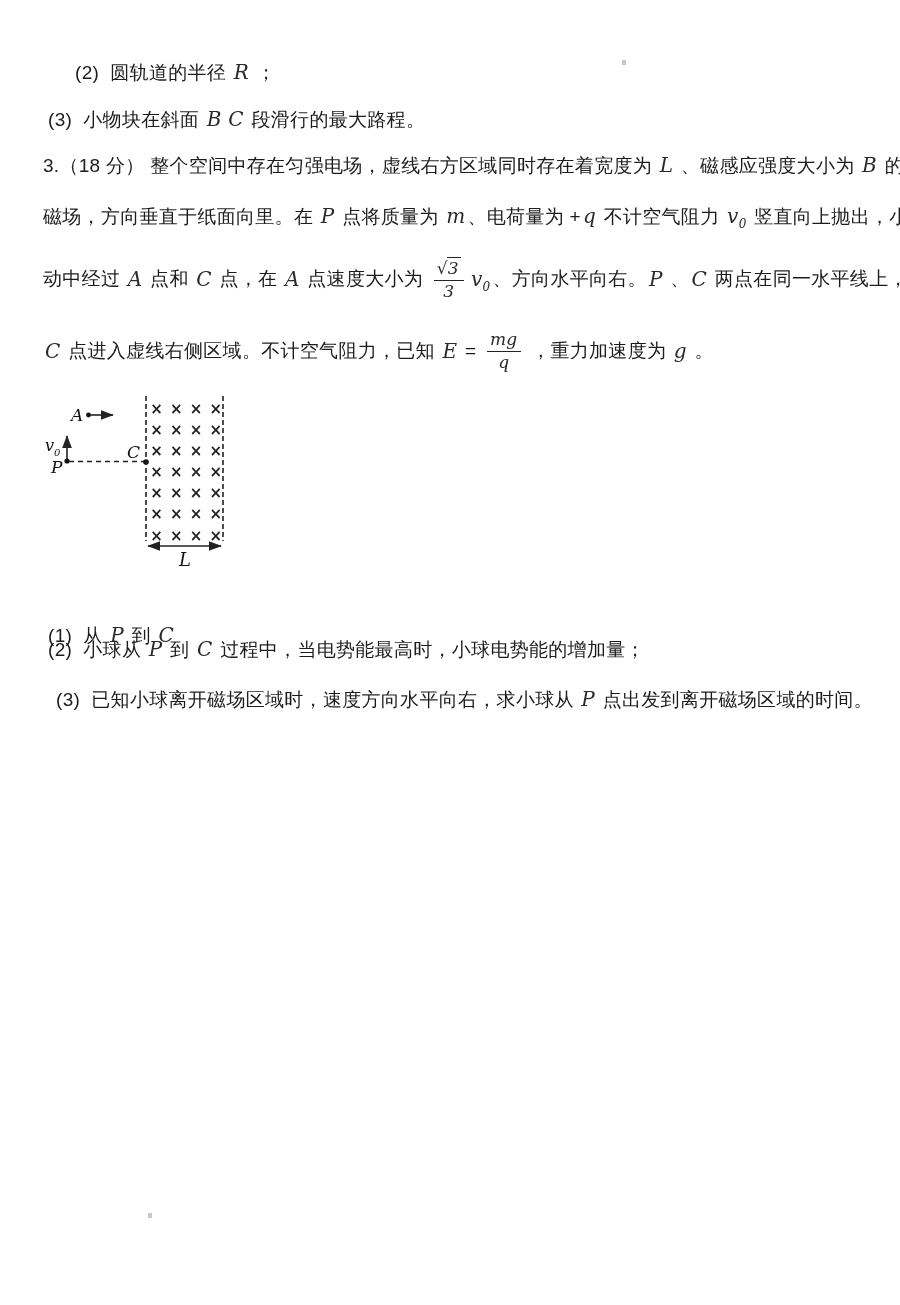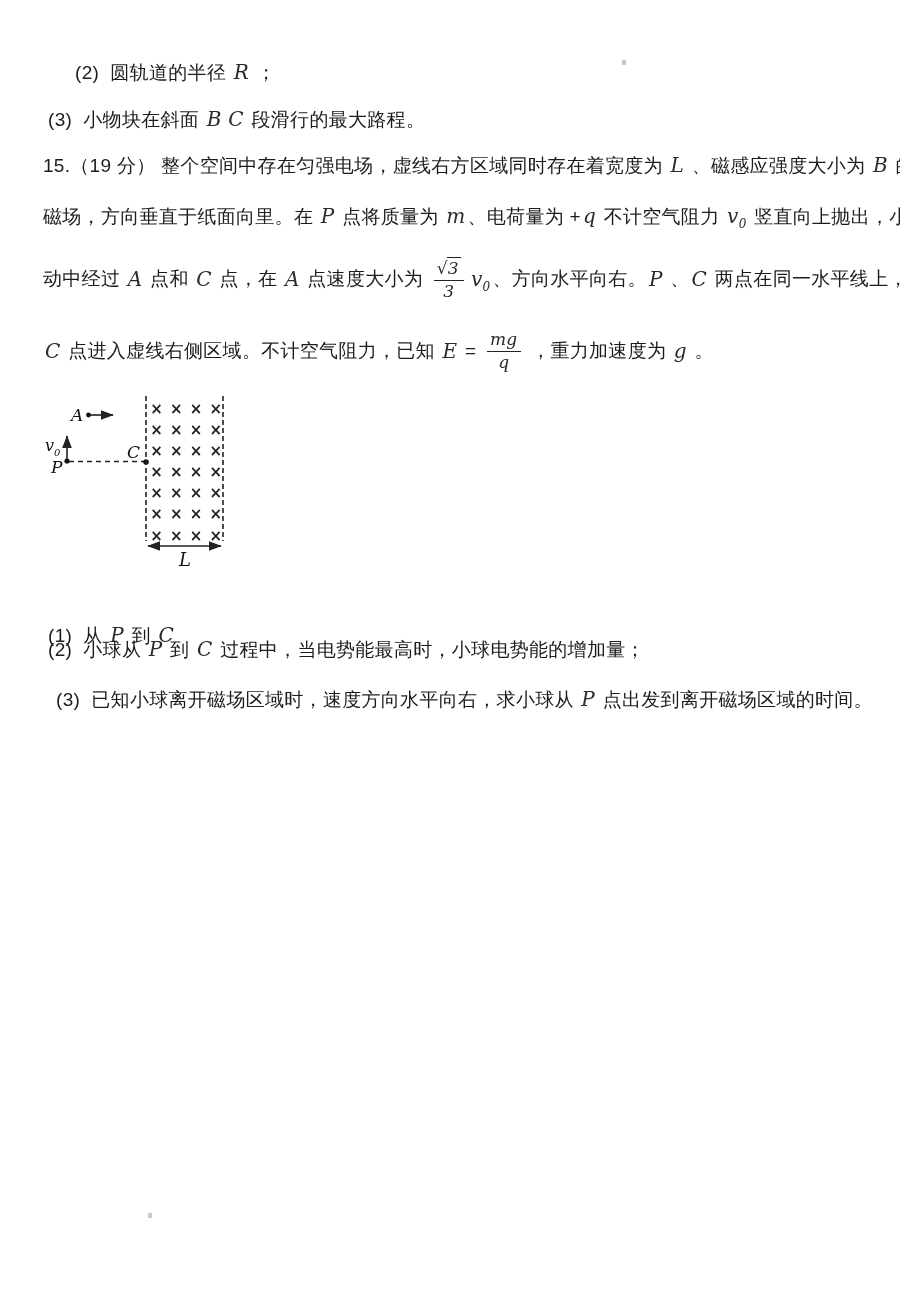--- a/index.html
+++ b/index.html
@@ -57,21 +57,21 @@
     <span class="var">R</span>
     <span class="t"> ；</span>
   </div>
 <div class="row" id="item3">
     <span class="t">(3)  小物块在斜面 </span>
     <span class="var">B C</span>
     <span class="t"> 段滑行的最大路程。</span>
   </div>
 
 <div class="row" id="p15-l1">
-    <span class="t">15.（19 分） 整个空间中存在匀强电场，虚线右方区域同时存在着宽度为 </span>
+    <span class="t">3.（18 分） 整个空间中存在匀强电场，虚线右方区域同时存在着宽度为 </span>
     <span class="var">L</span>
     <span class="t"> 、磁感应强度大小为 </span>
     <span class="var">B</span>
     <span class="t"> 的匀强</span>
   </div>
 <div class="row" id="p15-l2">
     <span class="t">磁场，方向垂直于纸面向里。在 </span>
     <span class="var">P</span>
     <span class="t"> 点将质量为 </span>
     <span class="var">m</span>

